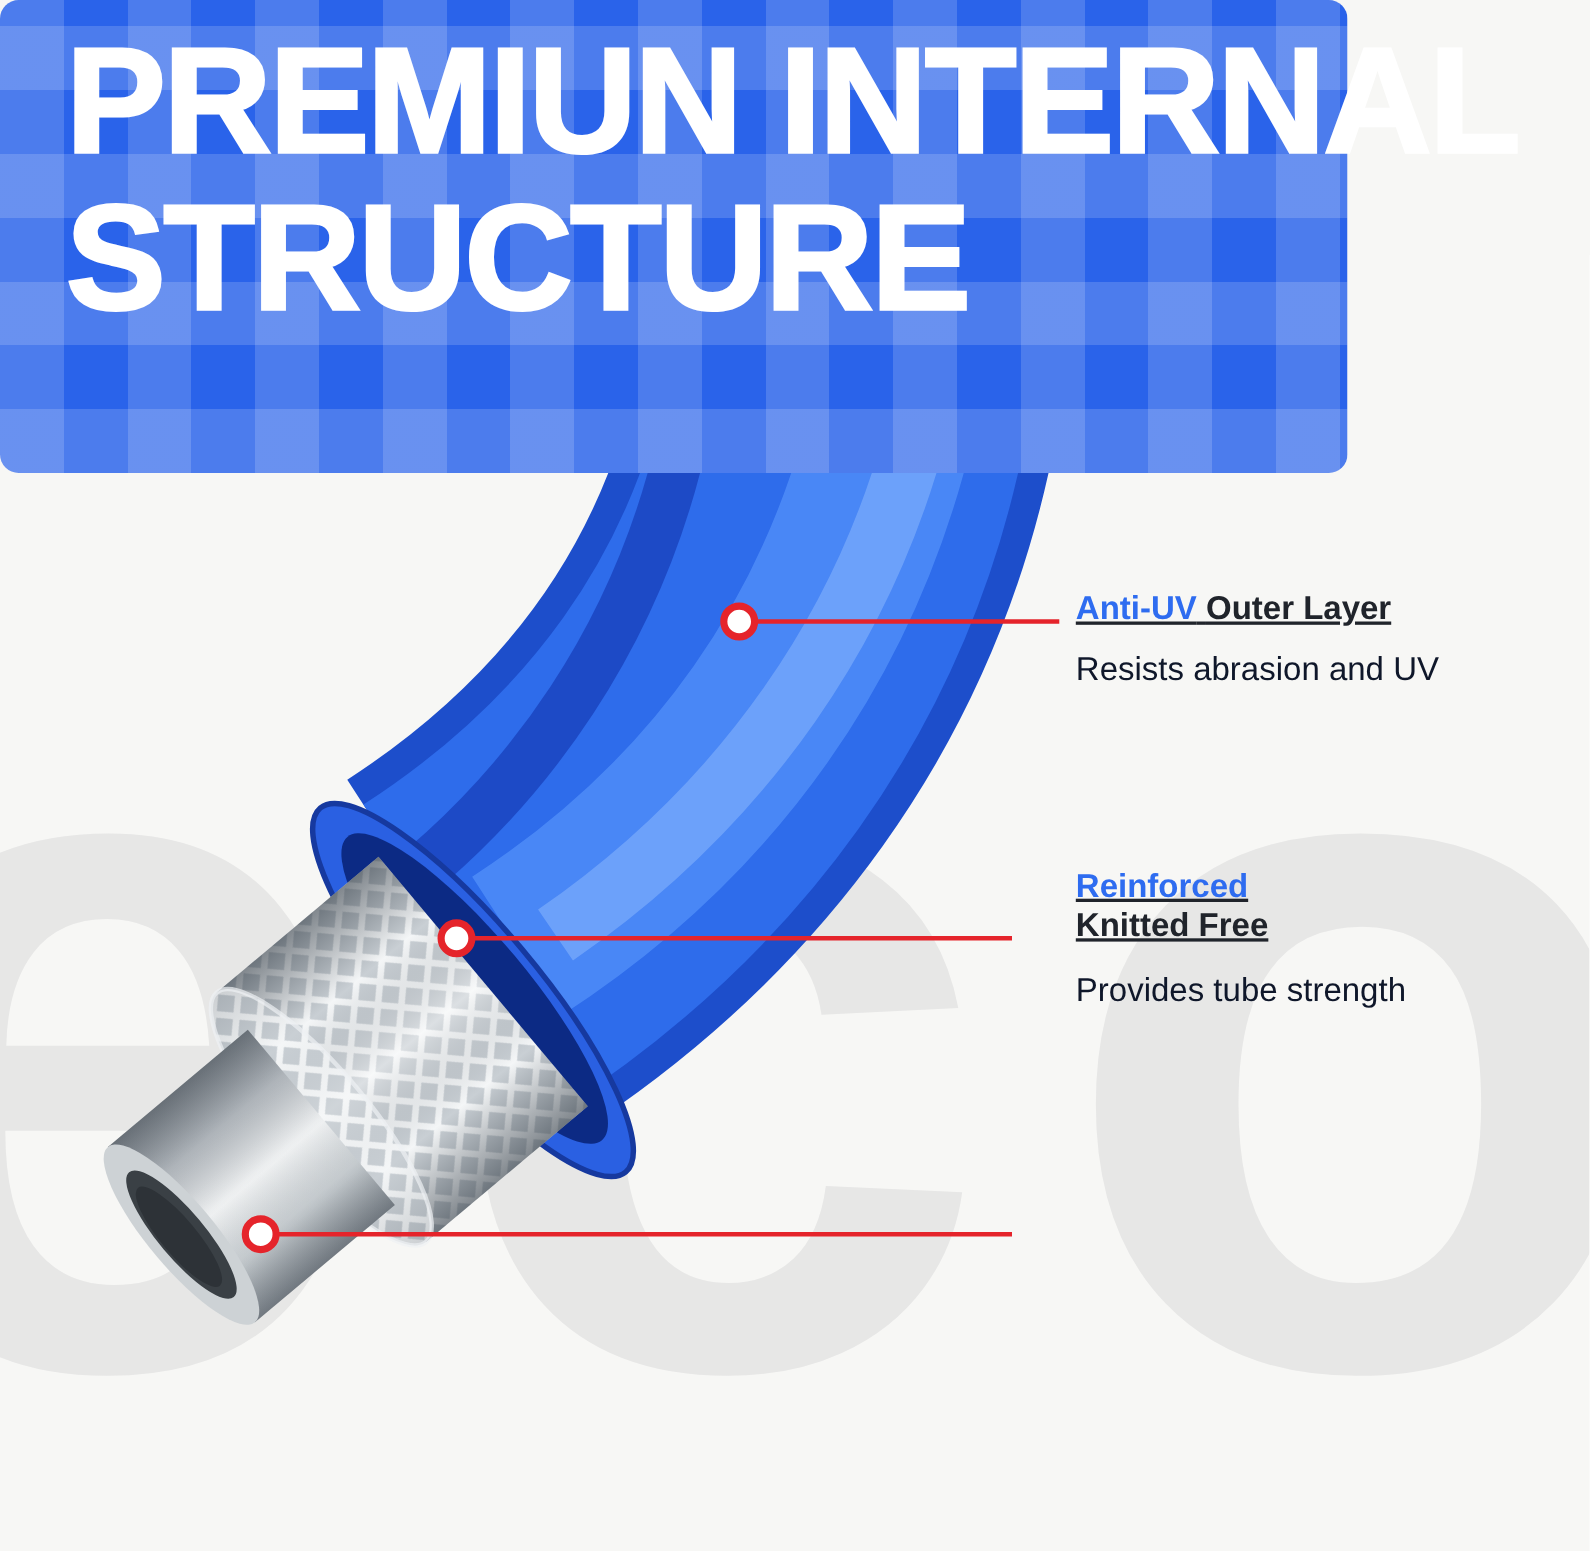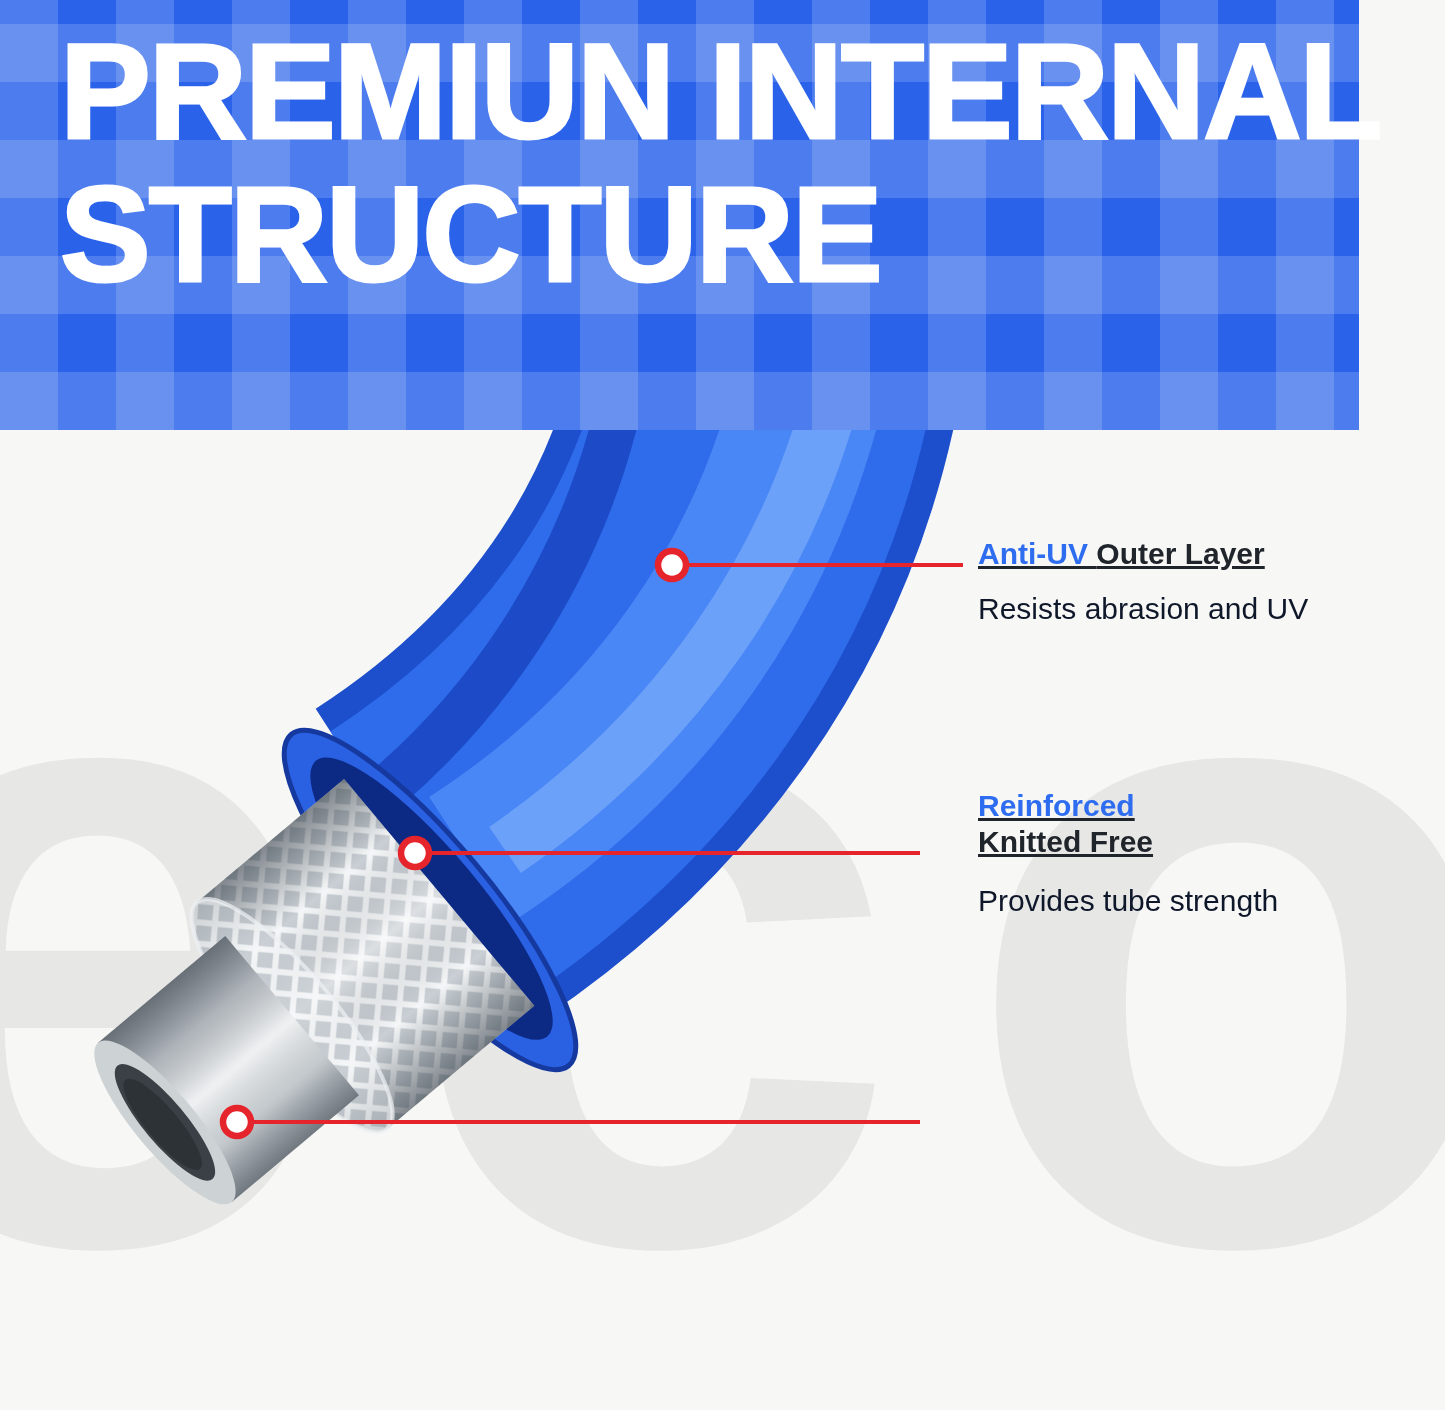--- a/index.html
+++ b/index.html
@@ -3,25 +3,26 @@
 <meta charset="utf-8">
 <style>
   * { margin:0; padding:0; box-sizing:border-box; }
   body { background:#ffffff; }
   .page {
     position:relative; width:1445px; height:1410px; overflow:hidden;
     background:#f7f7f5; font-family:"Liberation Sans", sans-serif;
   }
   
   .hero {
-    position:absolute; top:0; left:0; width:1359px; height:430px;
+    position:absolute; top:0; left:0; width:1225px; height:430px;
     background-color:#2a63ea;
     background-image:
       repeating-linear-gradient(0deg,  rgba(255,255,255,0.16) 0 58px, rgba(255,255,255,0) 58px 116px),
       repeating-linear-gradient(90deg, rgba(255,255,255,0.16) 0 58px, rgba(255,255,255,0) 58px 116px);
+    border-radius: 17px;
   }
   .hero-title {
     position:absolute; left:60px; top:20px;
     color:#ffffff; font-weight:800; font-size:136px; line-height:1.05;
     letter-spacing:-2px; -webkit-text-stroke:3px #ffffff;
     white-space:nowrap;
   }
   
   .watermark {
     position:absolute; left:-160px; top:480px;

